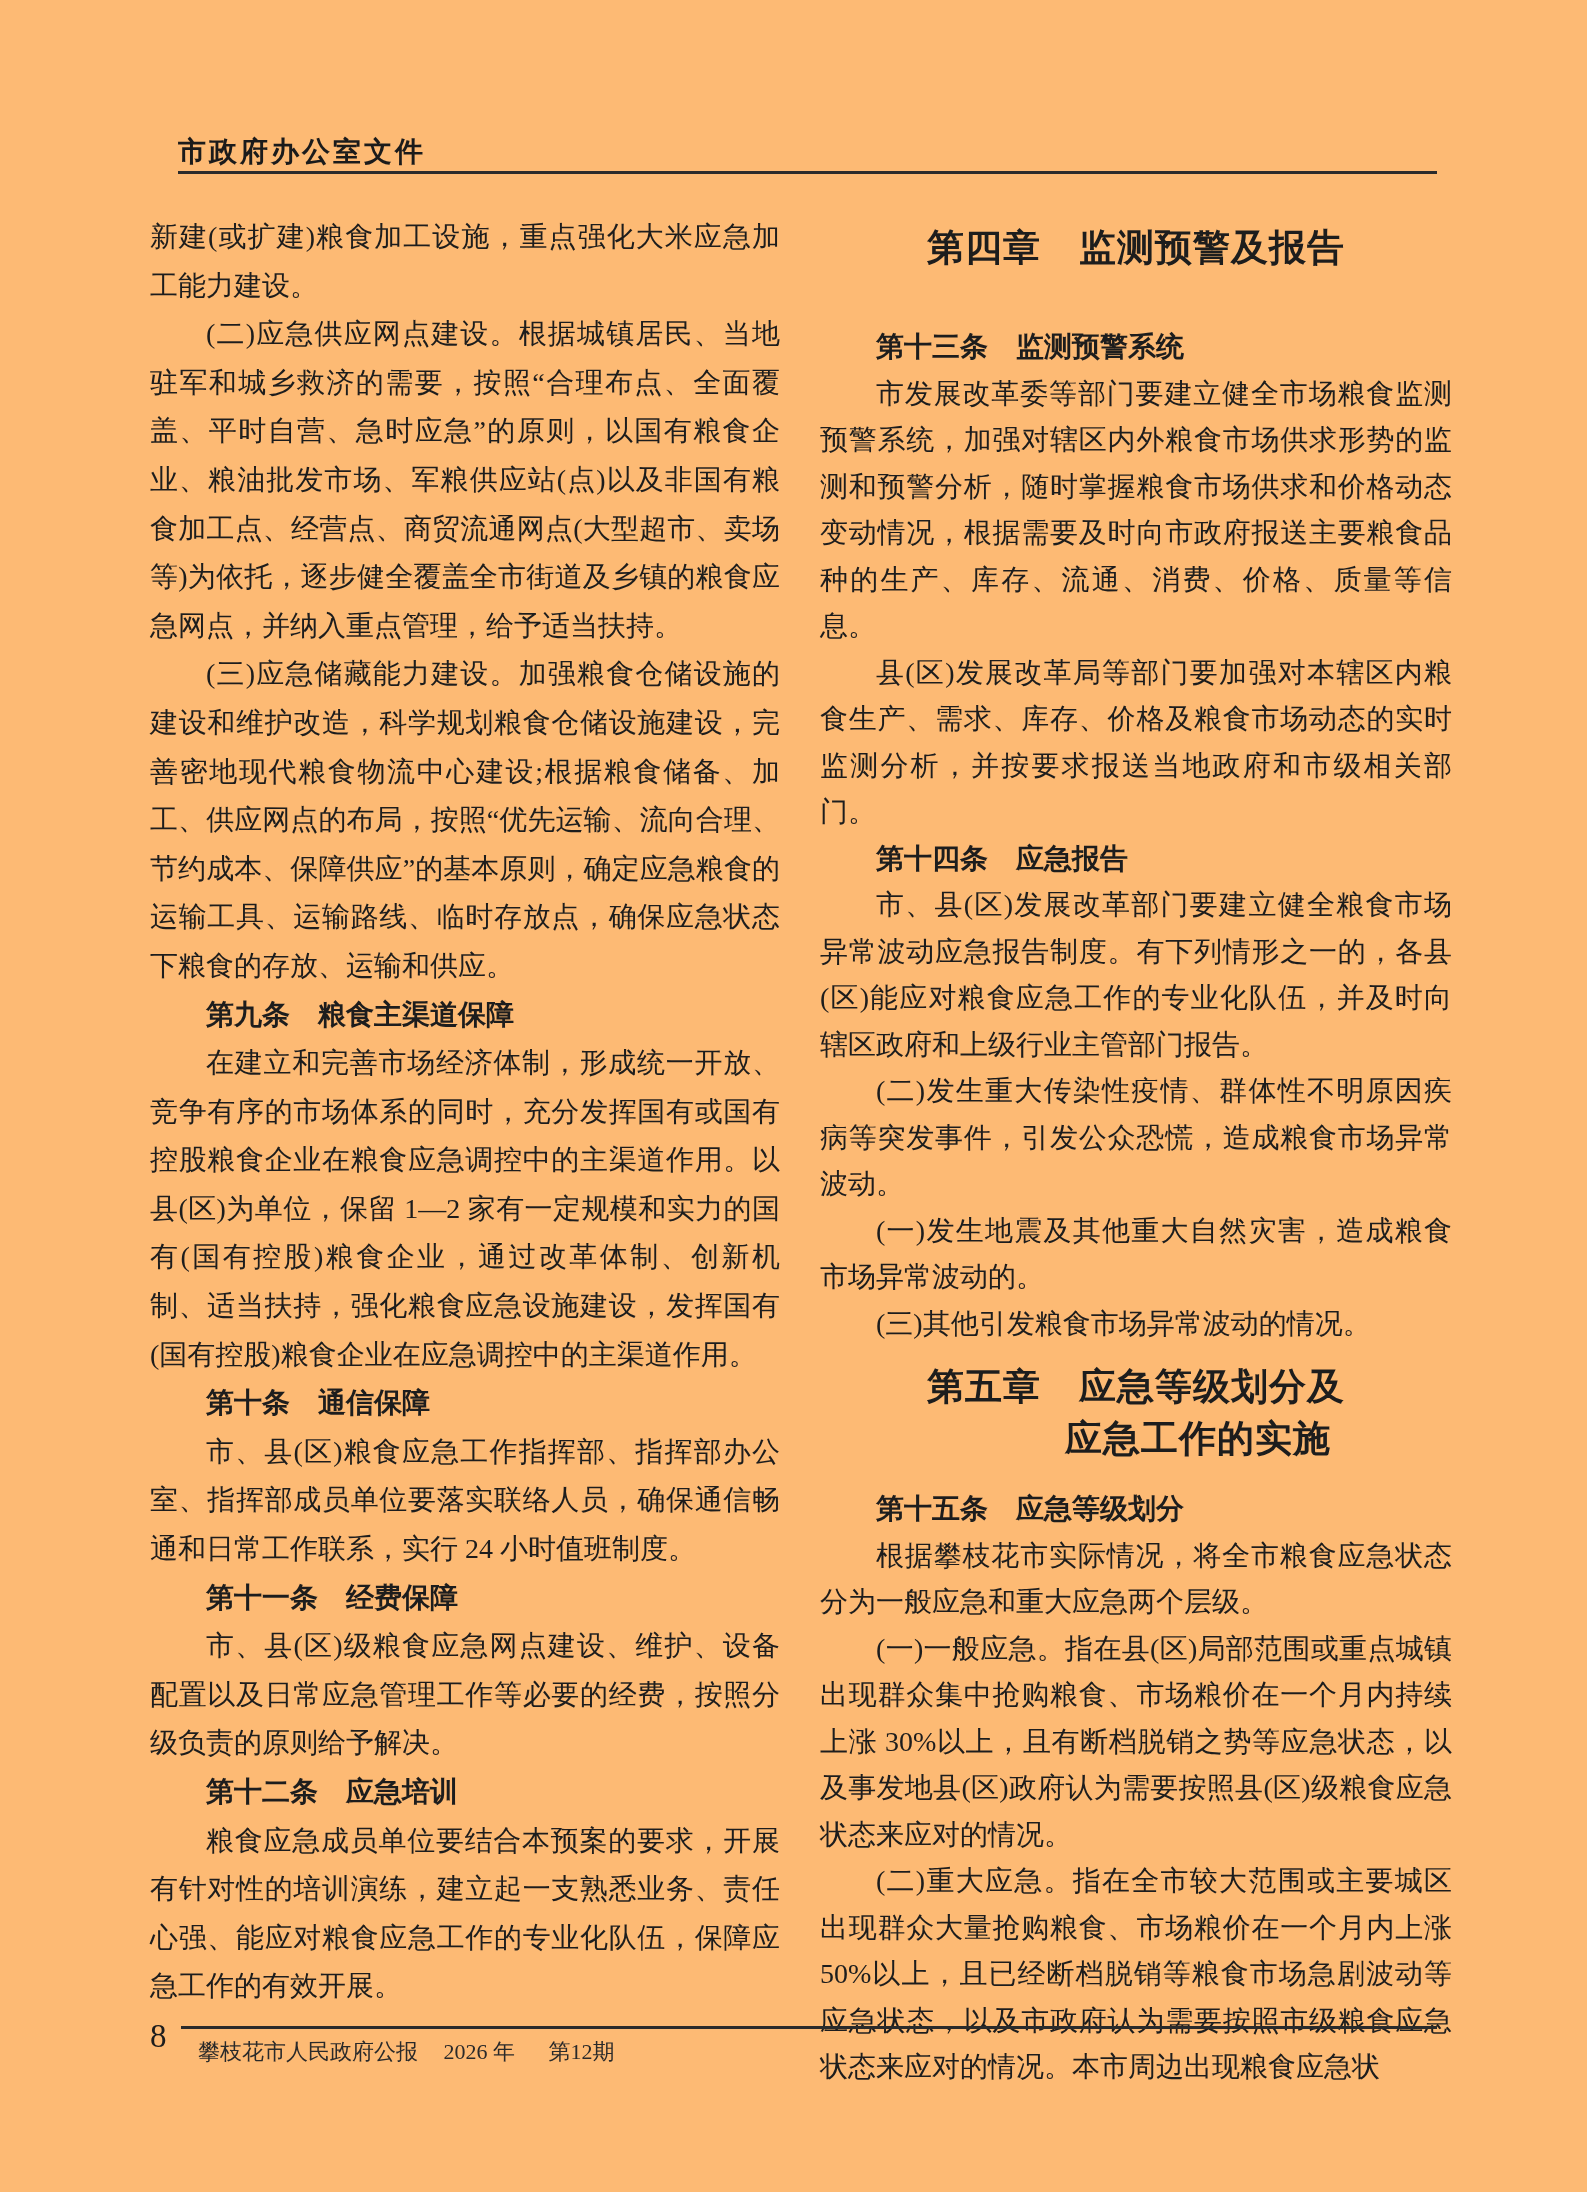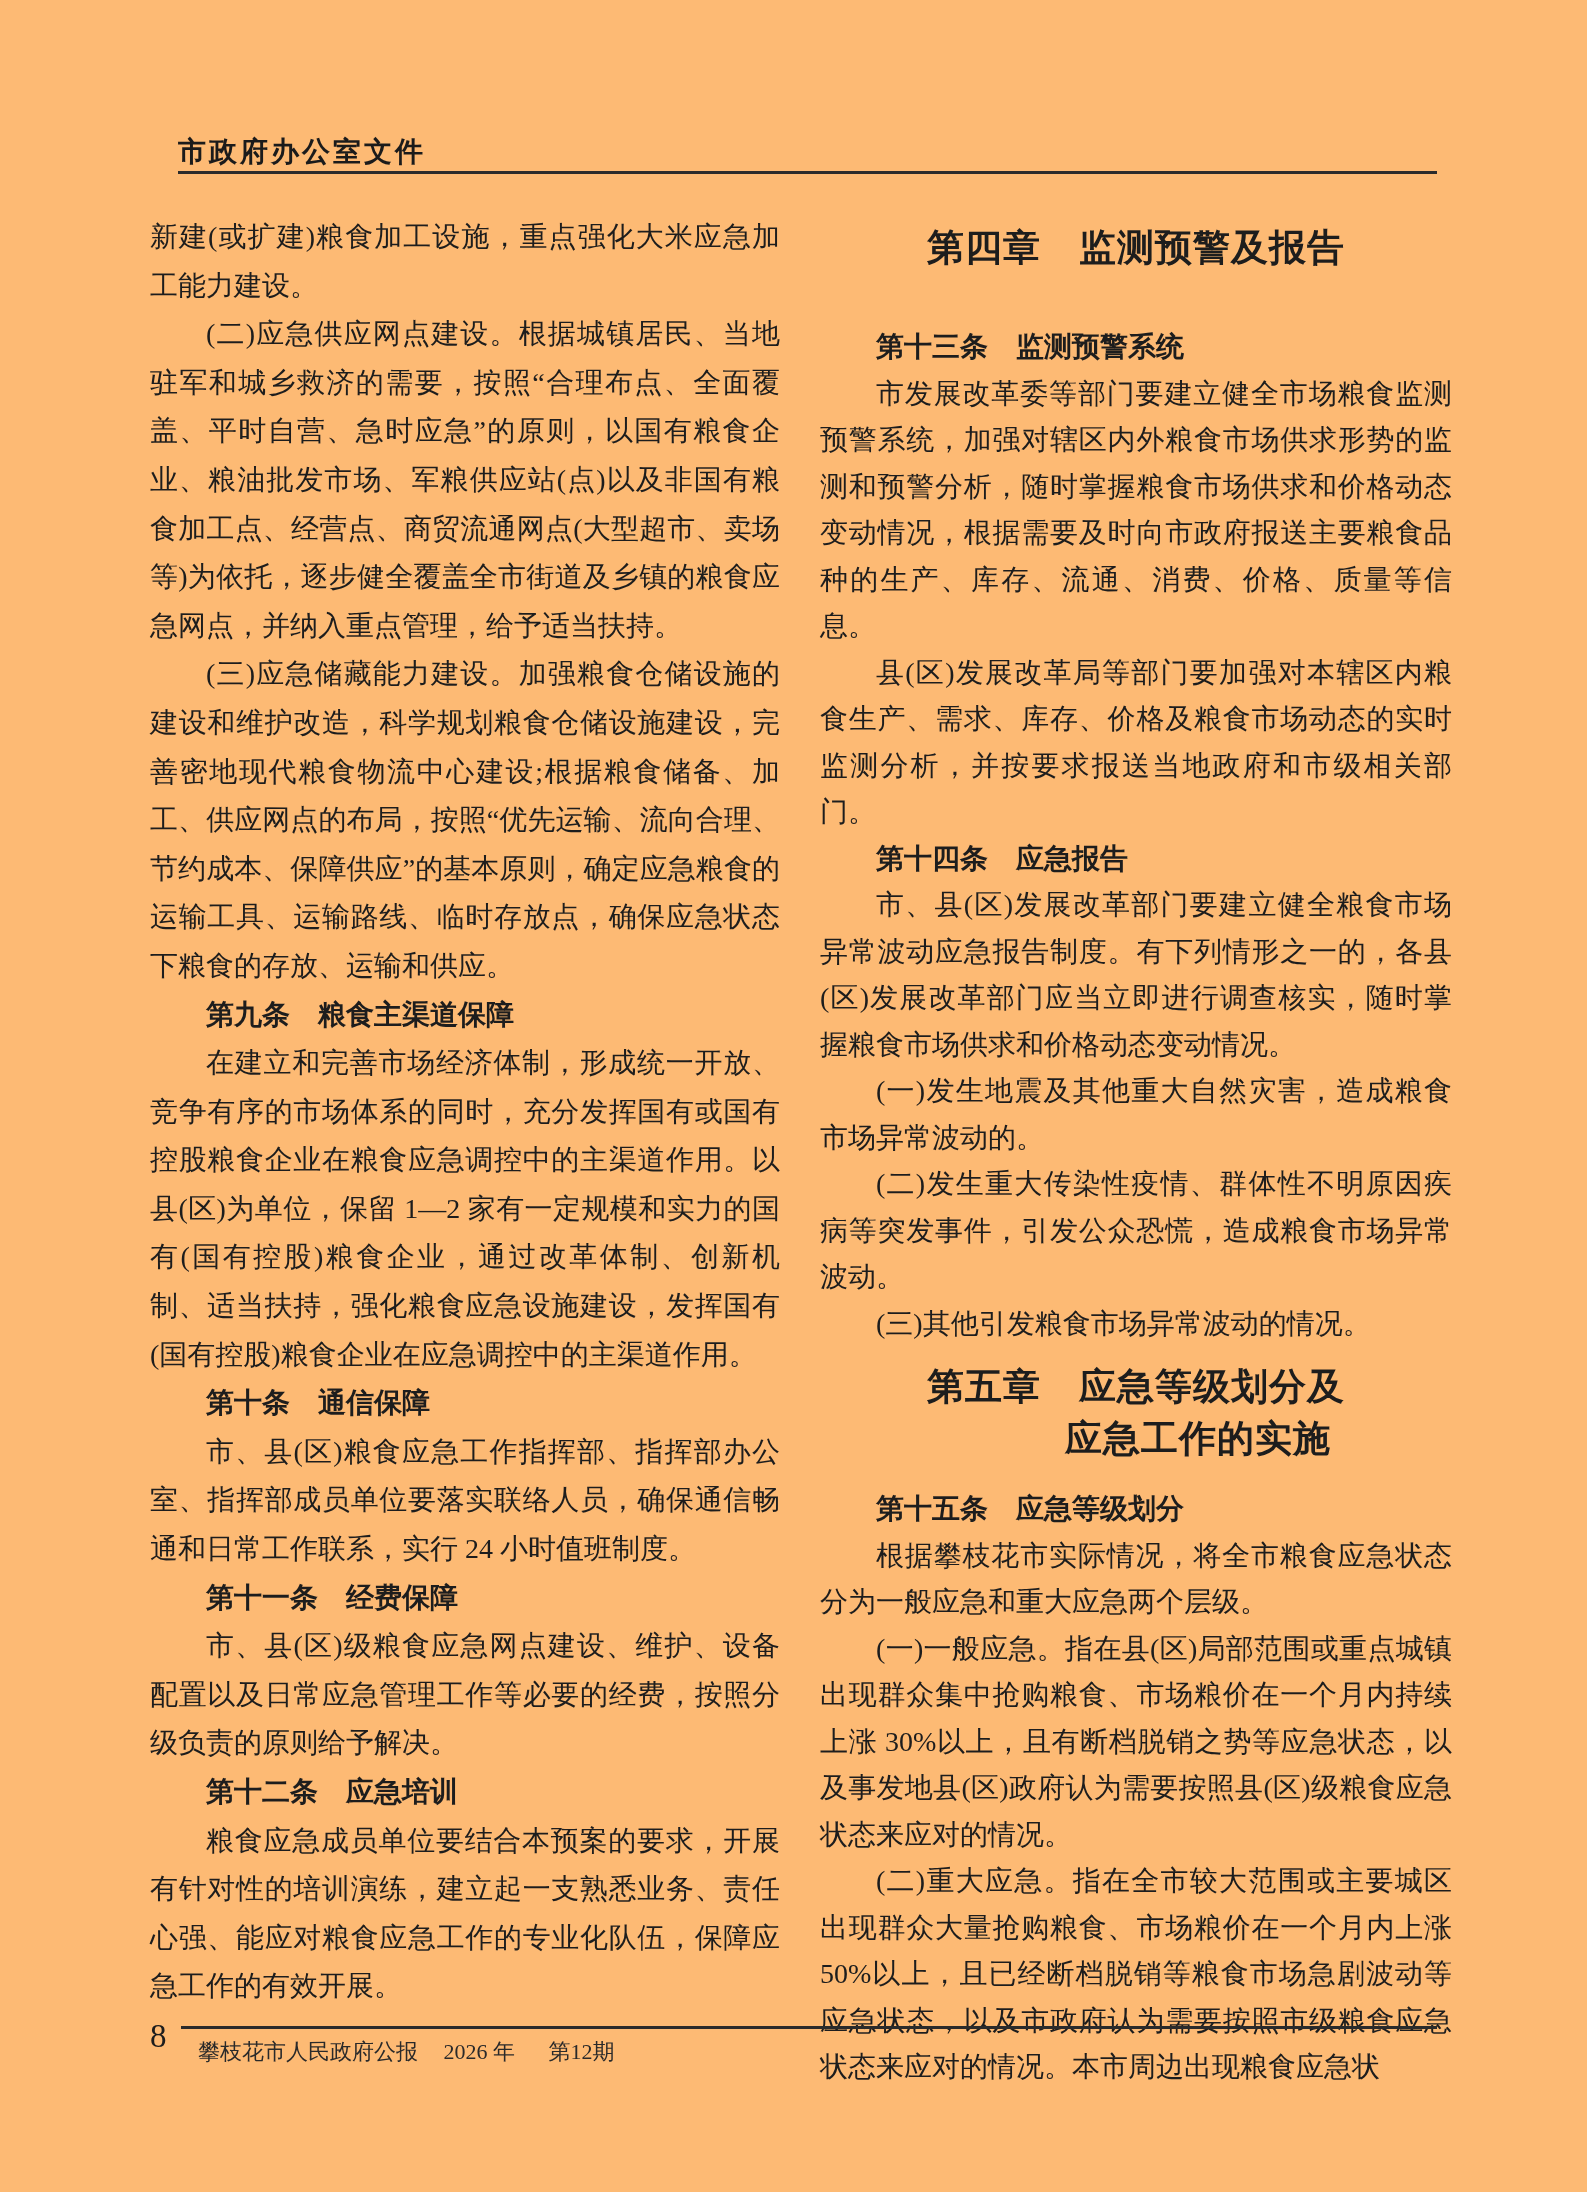--- a/index.html
+++ b/index.html
@@ -123,23 +123,23 @@
     </div>
 
   <div class="column column-right" id="col-right">
       <div class="chapter-heading ch-first">
         <span class="chapter-line chapter-line-0">第四章　监测预警及报告</span>
       </div>
       <div class="article-heading">第十三条　监测预警系统</div>
       <div class="paragraph">市发展改革委等部门要建立健全市场粮食监测预警系统，加强对辖区内外粮食市场供求形势的监测和预警分析，随时掌握粮食市场供求和价格动态变动情况，根据需要及时向市政府报送主要粮食品种的生产、库存、流通、消费、价格、质量等信息。</div>
       <div class="paragraph">县(区)发展改革局等部门要加强对本辖区内粮食生产、需求、库存、价格及粮食市场动态的实时监测分析，并按要求报送当地政府和市级相关部门。</div>
       <div class="article-heading">第十四条　应急报告</div>
-      <div class="paragraph">市、县(区)发展改革部门要建立健全粮食市场异常波动应急报告制度。有下列情形之一的，各县(区)发展改革部门应当立即进行调查核实，随时掌握粮食市场供求和价格动态变动情况。</div>
+      <div class="paragraph">市、县(区)发展改革部门要建立健全粮食市场异常波动应急报告制度。有下列情形之一的，各县(区)能应对粮食应急工作的专业化队伍，并及时向辖区政府和上级行业主管部门报告。</div>
+      <div class="paragraph">(二)发生重大传染性疫情、群体性不明原因疾病等突发事件，引发公众恐慌，造成粮食市场异常波动。</div>
       <div class="paragraph">(一)发生地震及其他重大自然灾害，造成粮食市场异常波动的。</div>
-      <div class="paragraph">(二)发生重大传染性疫情、群体性不明原因疾病等突发事件，引发公众恐慌，造成粮食市场异常波动。</div>
       <div class="paragraph">(三)其他引发粮食市场异常波动的情况。</div>
       <div class="chapter-heading ch-second">
         <span class="chapter-line chapter-line-0">第五章　应急等级划分及</span>
         <span class="chapter-line chapter-line-1">应急工作的实施</span>
       </div>
       <div class="article-heading">第十五条　应急等级划分</div>
       <div class="paragraph">根据攀枝花市实际情况，将全市粮食应急状态分为一般应急和重大应急两个层级。</div>
       <div class="paragraph">(一)一般应急。指在县(区)局部范围或重点城镇出现群众集中抢购粮食、市场粮价在一个月内持续上涨 30%以上，且有断档脱销之势等应急状态，以及事发地县(区)政府认为需要按照县(区)级粮食应急状态来应对的情况。</div>
       <div class="paragraph">(二)重大应急。指在全市较大范围或主要城区出现群众大量抢购粮食、市场粮价在一个月内上涨 50%以上，且已经断档脱销等粮食市场急剧波动等应急状态，以及市政府认为需要按照市级粮食应急状态来应对的情况。本市周边出现粮食应急状</div>
     </div>

